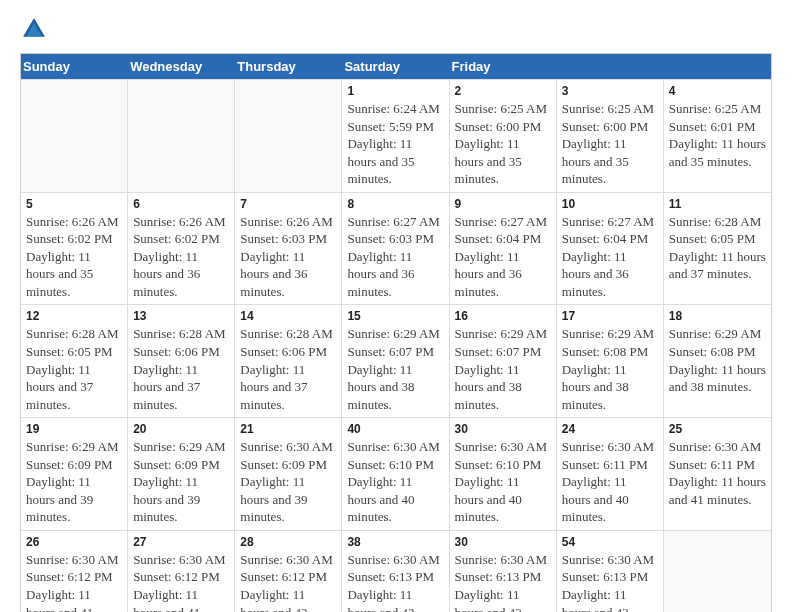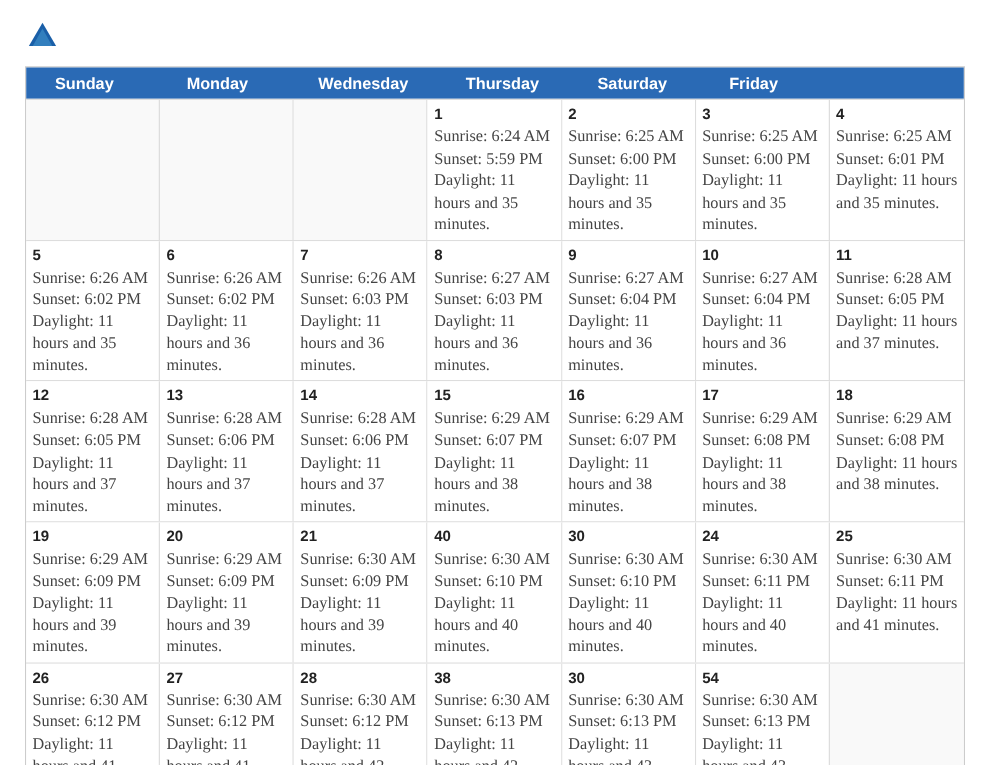--- a/index.html
+++ b/index.html
@@ -68,21 +68,21 @@
     }
     .cal-header {
       display: grid;
       grid-template-columns: repeat(7, 1fr);
       background: #2a6ab5;
     }
     .cal-header-cell {
       color: #fff;
       font-size: 13px;
       font-weight: bold;
-      padding: 5px 23px;
+      padding: 5px 2px;
       text-align: left;
     }
     .cal-body {
       flex: 1;
       display: flex;
       flex-direction: column;
     }
     .cal-row {
       display: grid;
       grid-template-columns: repeat(7, 1fr);
@@ -135,21 +135,20 @@
     </div>
     <div class="title-block">
       <div class="month-title"></div>
       <div class="location"></div>
     </div>
   </div>
 
   <div class="calendar">
     <div class="cal-header">
     <div class="cal-header-cell">Sunday</div>
-        <div class="cal-header-cell">Monday</div>
         <div class="cal-header-cell">Wednesday</div>
         <div class="cal-header-cell">Thursday</div>
         <div class="cal-header-cell">Saturday</div>
         <div class="cal-header-cell">Friday</div>
       </div>
     <div class="cal-body">
     <div class="cal-row">
           <div class="cal-cell empty"></div>
           <div class="cal-cell empty"></div>
           <div class="cal-cell empty"></div>

